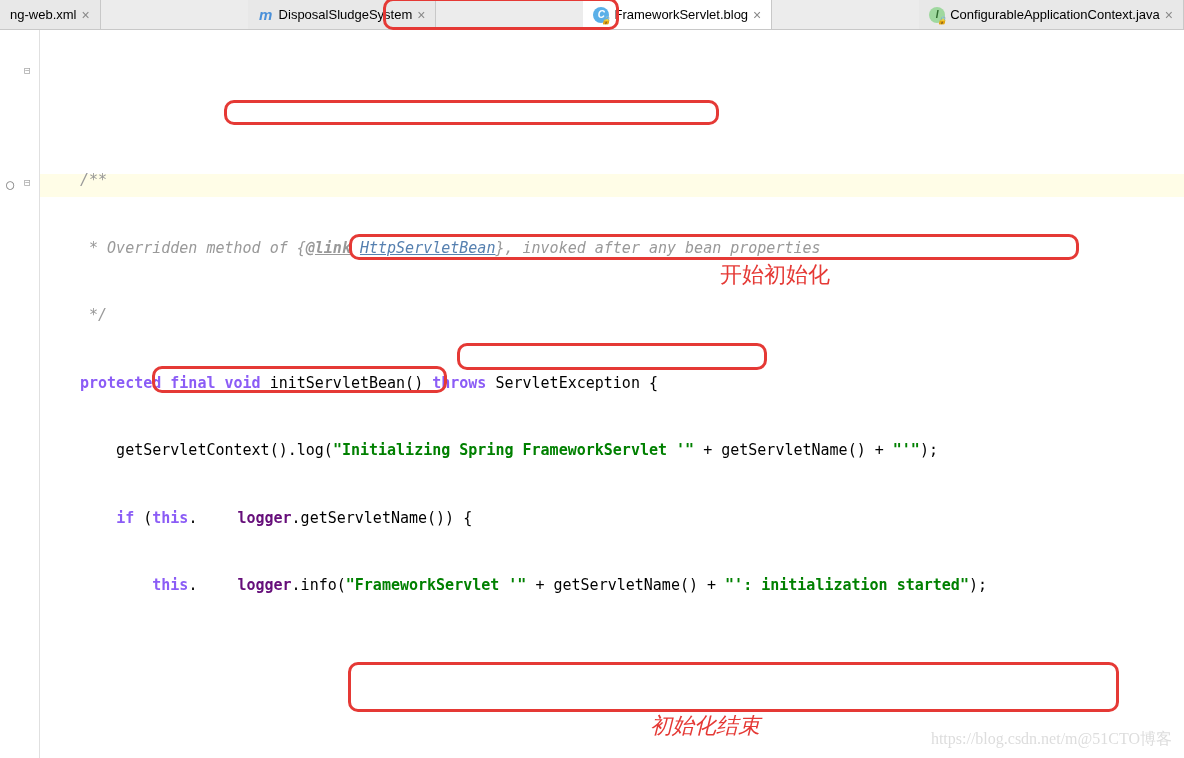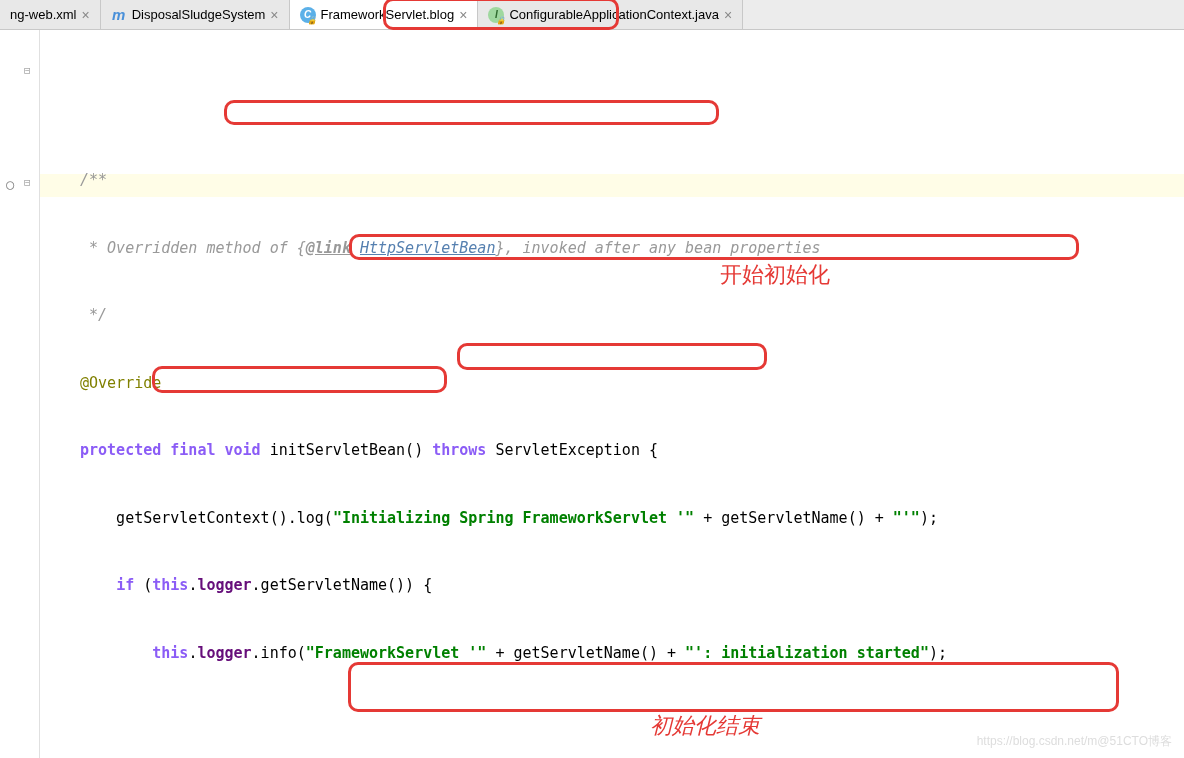--- a/index.html
+++ b/index.html
@@ -11,20 +11,21 @@
   height: 758px;
   overflow: hidden;
   position: relative;
 }
 .tabs {
   display: flex;
   background: #ececec;
   border-bottom: 1px solid #c8c8c8;
   height: 30px;
   align-items: stretch;
+  justify-content: space-between;
 }
 .tab {
   display: flex;
   align-items: center;
   padding: 0 10px;
   border-right: 1px solid #c8c8c8;
   background: #e8e8e8;
   font-family: "Lucida Grande", sans-serif;
   font-size: 13px;
   gap: 5px;
@@ -82,21 +83,21 @@
   line-height: 22.5px;
   white-space: pre;
   position: relative;
 }
 .line { height: 22.5px; padding-left: 40px; }
 .c-comment { color: #999; font-style: italic; }
 .c-doctag { color: #999; font-style: italic; font-weight: bold; text-decoration: underline; }
 .c-doclink { color: #5680b0; font-style: italic; text-decoration: underline; }
 .c-anno { color: #808000; }
 .c-kw { color: #8b5cf6; font-weight: bold; }
-.c-field { color: #660e7a; font-weight: bold; }
+.c-field { color: #660e7a; font-weight: bold; margin-left: 40px; }
 .c-str { color: #008000; font-weight: bold; }
 .method-hl {
   position: absolute;
   left: 0;
   right: 0;
   height: 22.5px;
   background: #fffde7;
   z-index: -1;
 }
 .redbox {
@@ -110,22 +111,22 @@
   color: #e53935;
   font-family: "PingFang SC", "Microsoft YaHei", sans-serif;
   font-size: 22px;
   pointer-events: none;
 }
 .watermark {
   position: absolute;
   bottom: 8px;
   right: 12px;
   color: #ddd;
-  font-family: Liberation Sans, sans-serif;
-  font-size: 12px;
+  font-family: Liberation Serif, serif;
+  font-size: 16px;
 }
 </style>
 </head>
 <body>
 
 <div class="tabs">
   <div class="tab">
     <span>ng-web.xml</span>
     <span class="close">×</span>
   </div>
@@ -151,21 +152,20 @@
     <span class="fold-mark" style="top:34px">⊟</span>
     <span class="override-mark" style="top:146px">○</span>
     <span class="fold-mark" style="top:146px">⊟</span>
   </div>
   <div class="code">
     <div class="method-hl" style="top:144px"></div>
     <div class="line"></div>
     <div class="line"><span class="c-comment">/**</span></div>
     <div class="line"><span class="c-comment"> * Overridden method of {</span><span class="c-doctag">@link</span><span class="c-comment"> </span><span class="c-doclink">HttpServletBean</span><span class="c-comment">}, invoked after any bean properties</span></div>
     <div class="line"><span class="c-comment"> */</span></div>
-    <div class="line"><span class="c-anno">@Override</span></div>
     <div class="line"><span class="c-kw">protected final void</span><span> initServletBean() </span><span class="c-kw">throws</span><span> ServletException {</span></div>
     <div class="line"><span>    getServletContext().log(</span><span class="c-str">"Initializing Spring FrameworkServlet '"</span><span> + getServletName() + </span><span class="c-str">"'"</span><span>);</span></div>
     <div class="line"><span>    </span><span class="c-kw">if</span><span> (</span><span class="c-kw">this</span><span>.</span><span class="c-field">logger</span><span>.getServletName()) {</span></div>
     <div class="line"><span>        </span><span class="c-kw">this</span><span>.</span><span class="c-field">logger</span><span>.info(</span><span class="c-str">"FrameworkServlet '"</span><span> + getServletName() + </span><span class="c-str">"': initialization started"</span><span>);</span></div>
     
     
     
     
     
     

